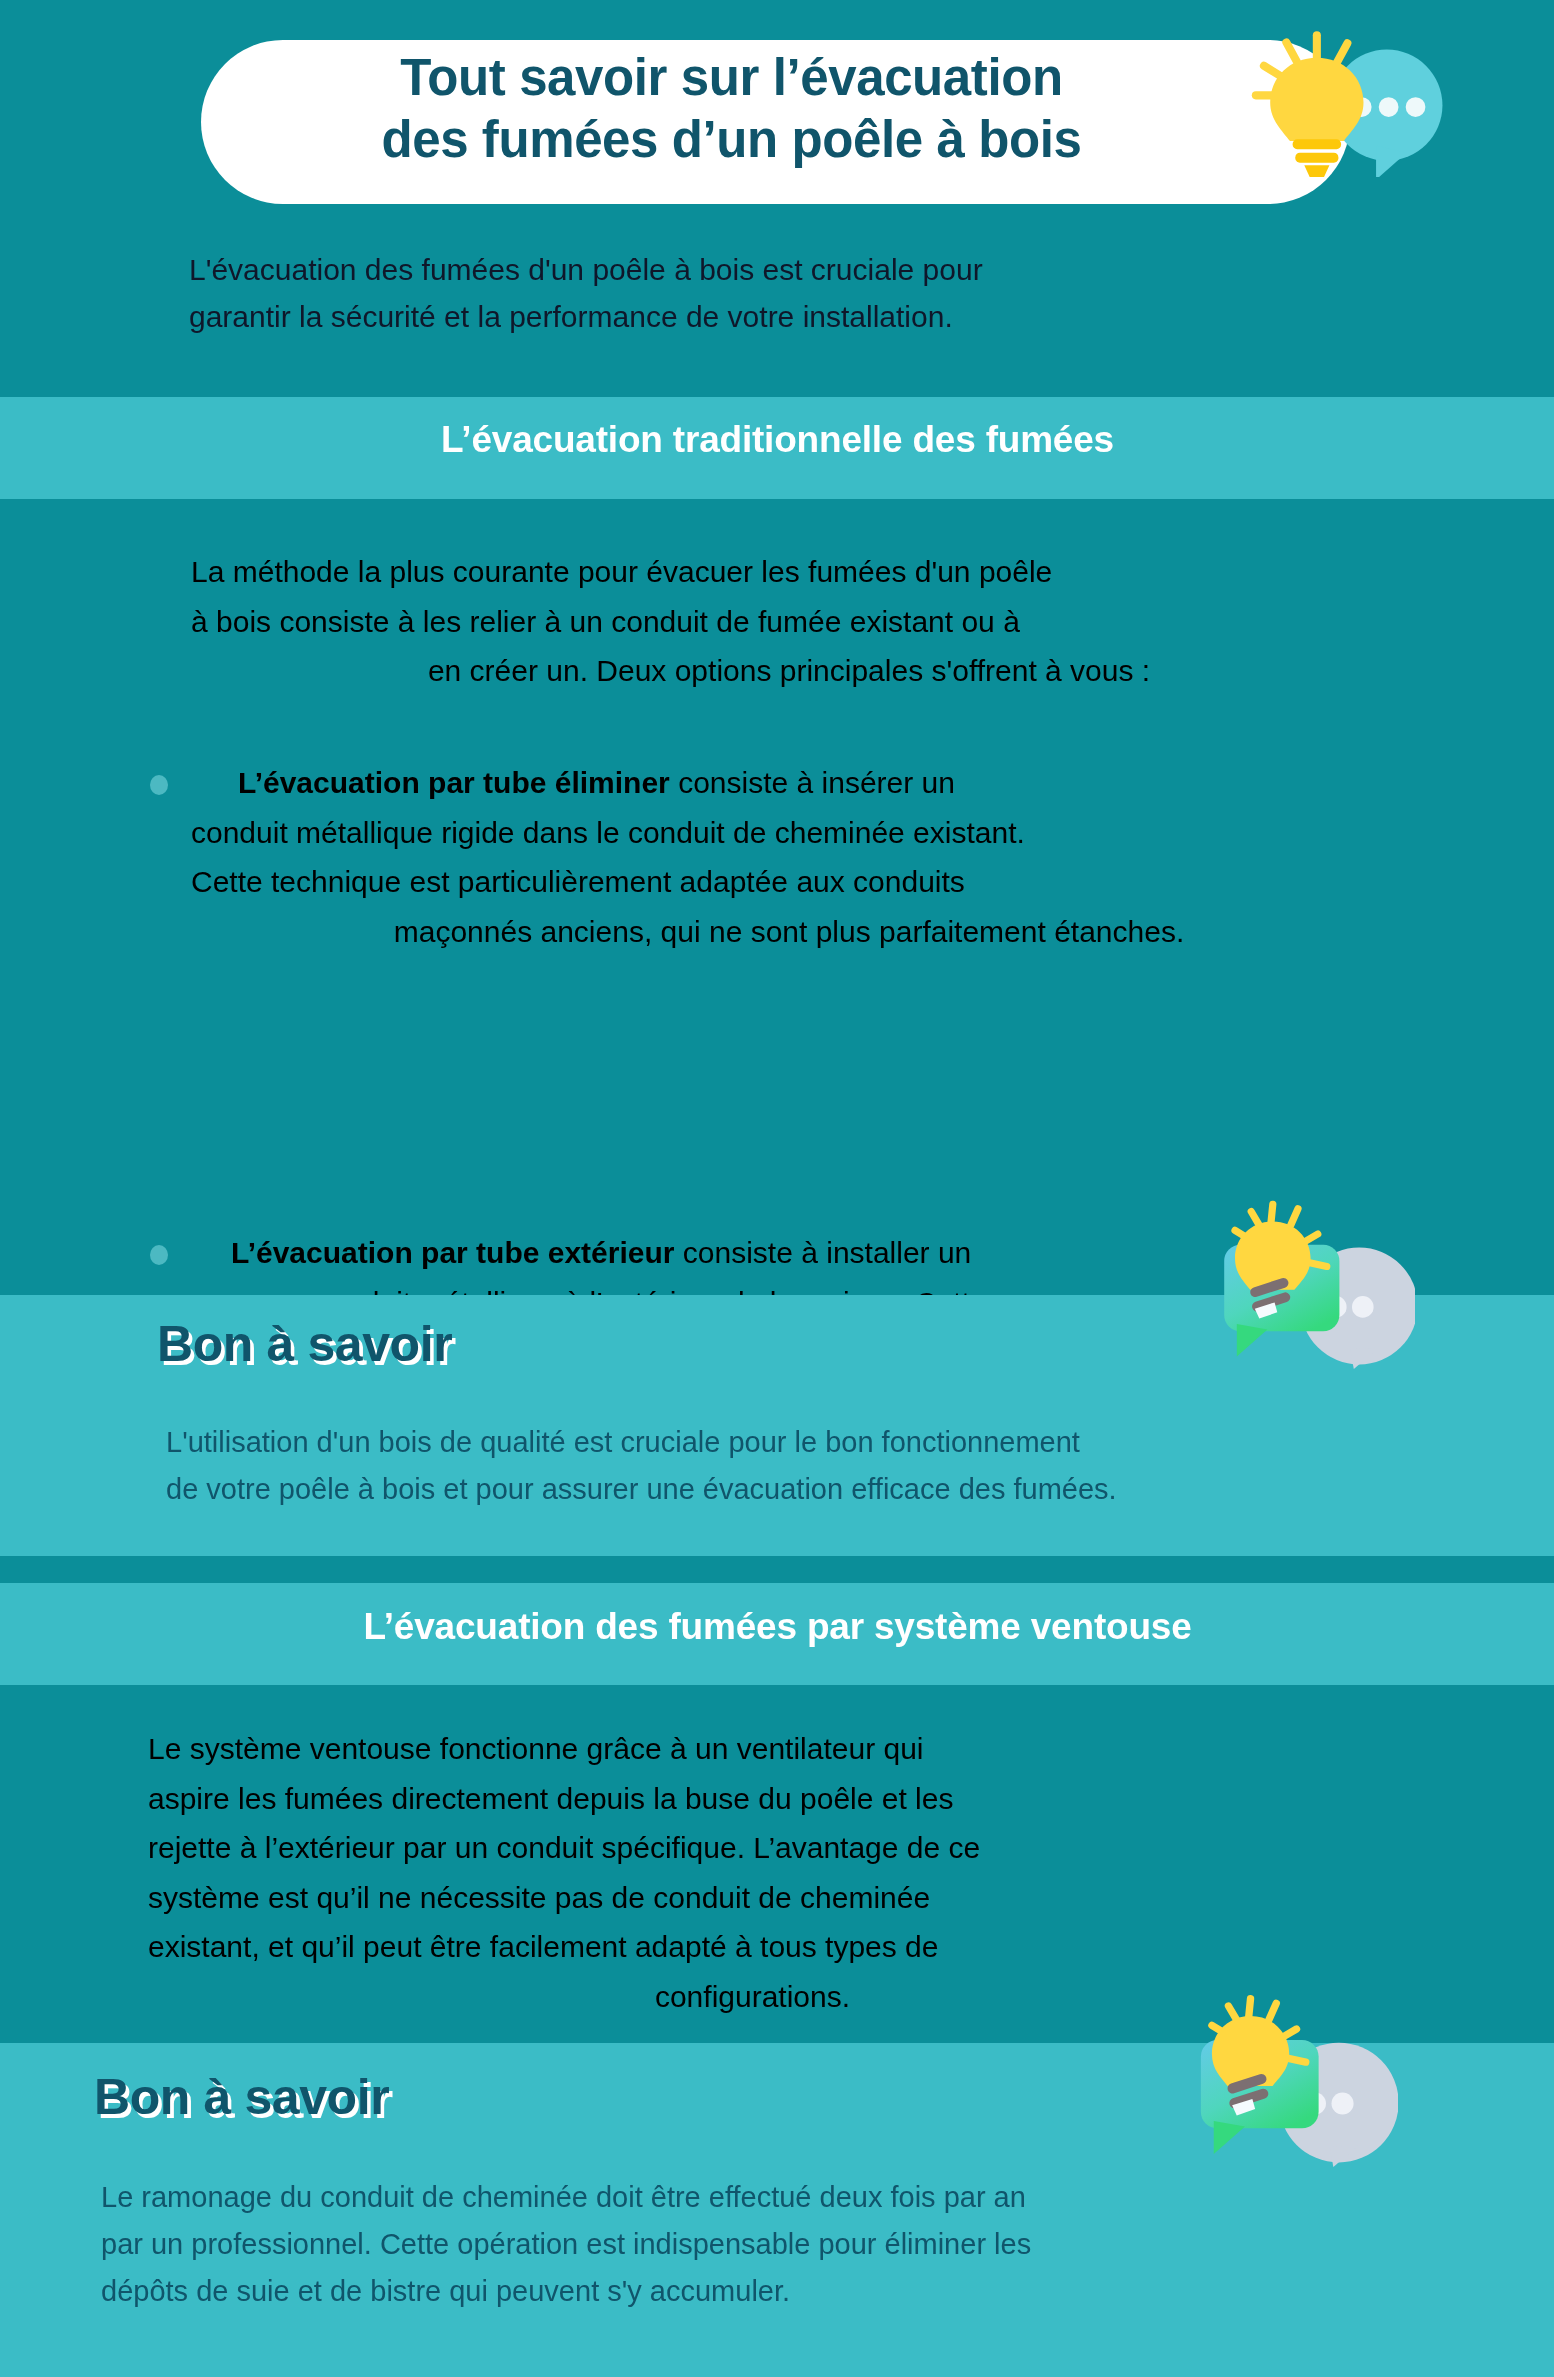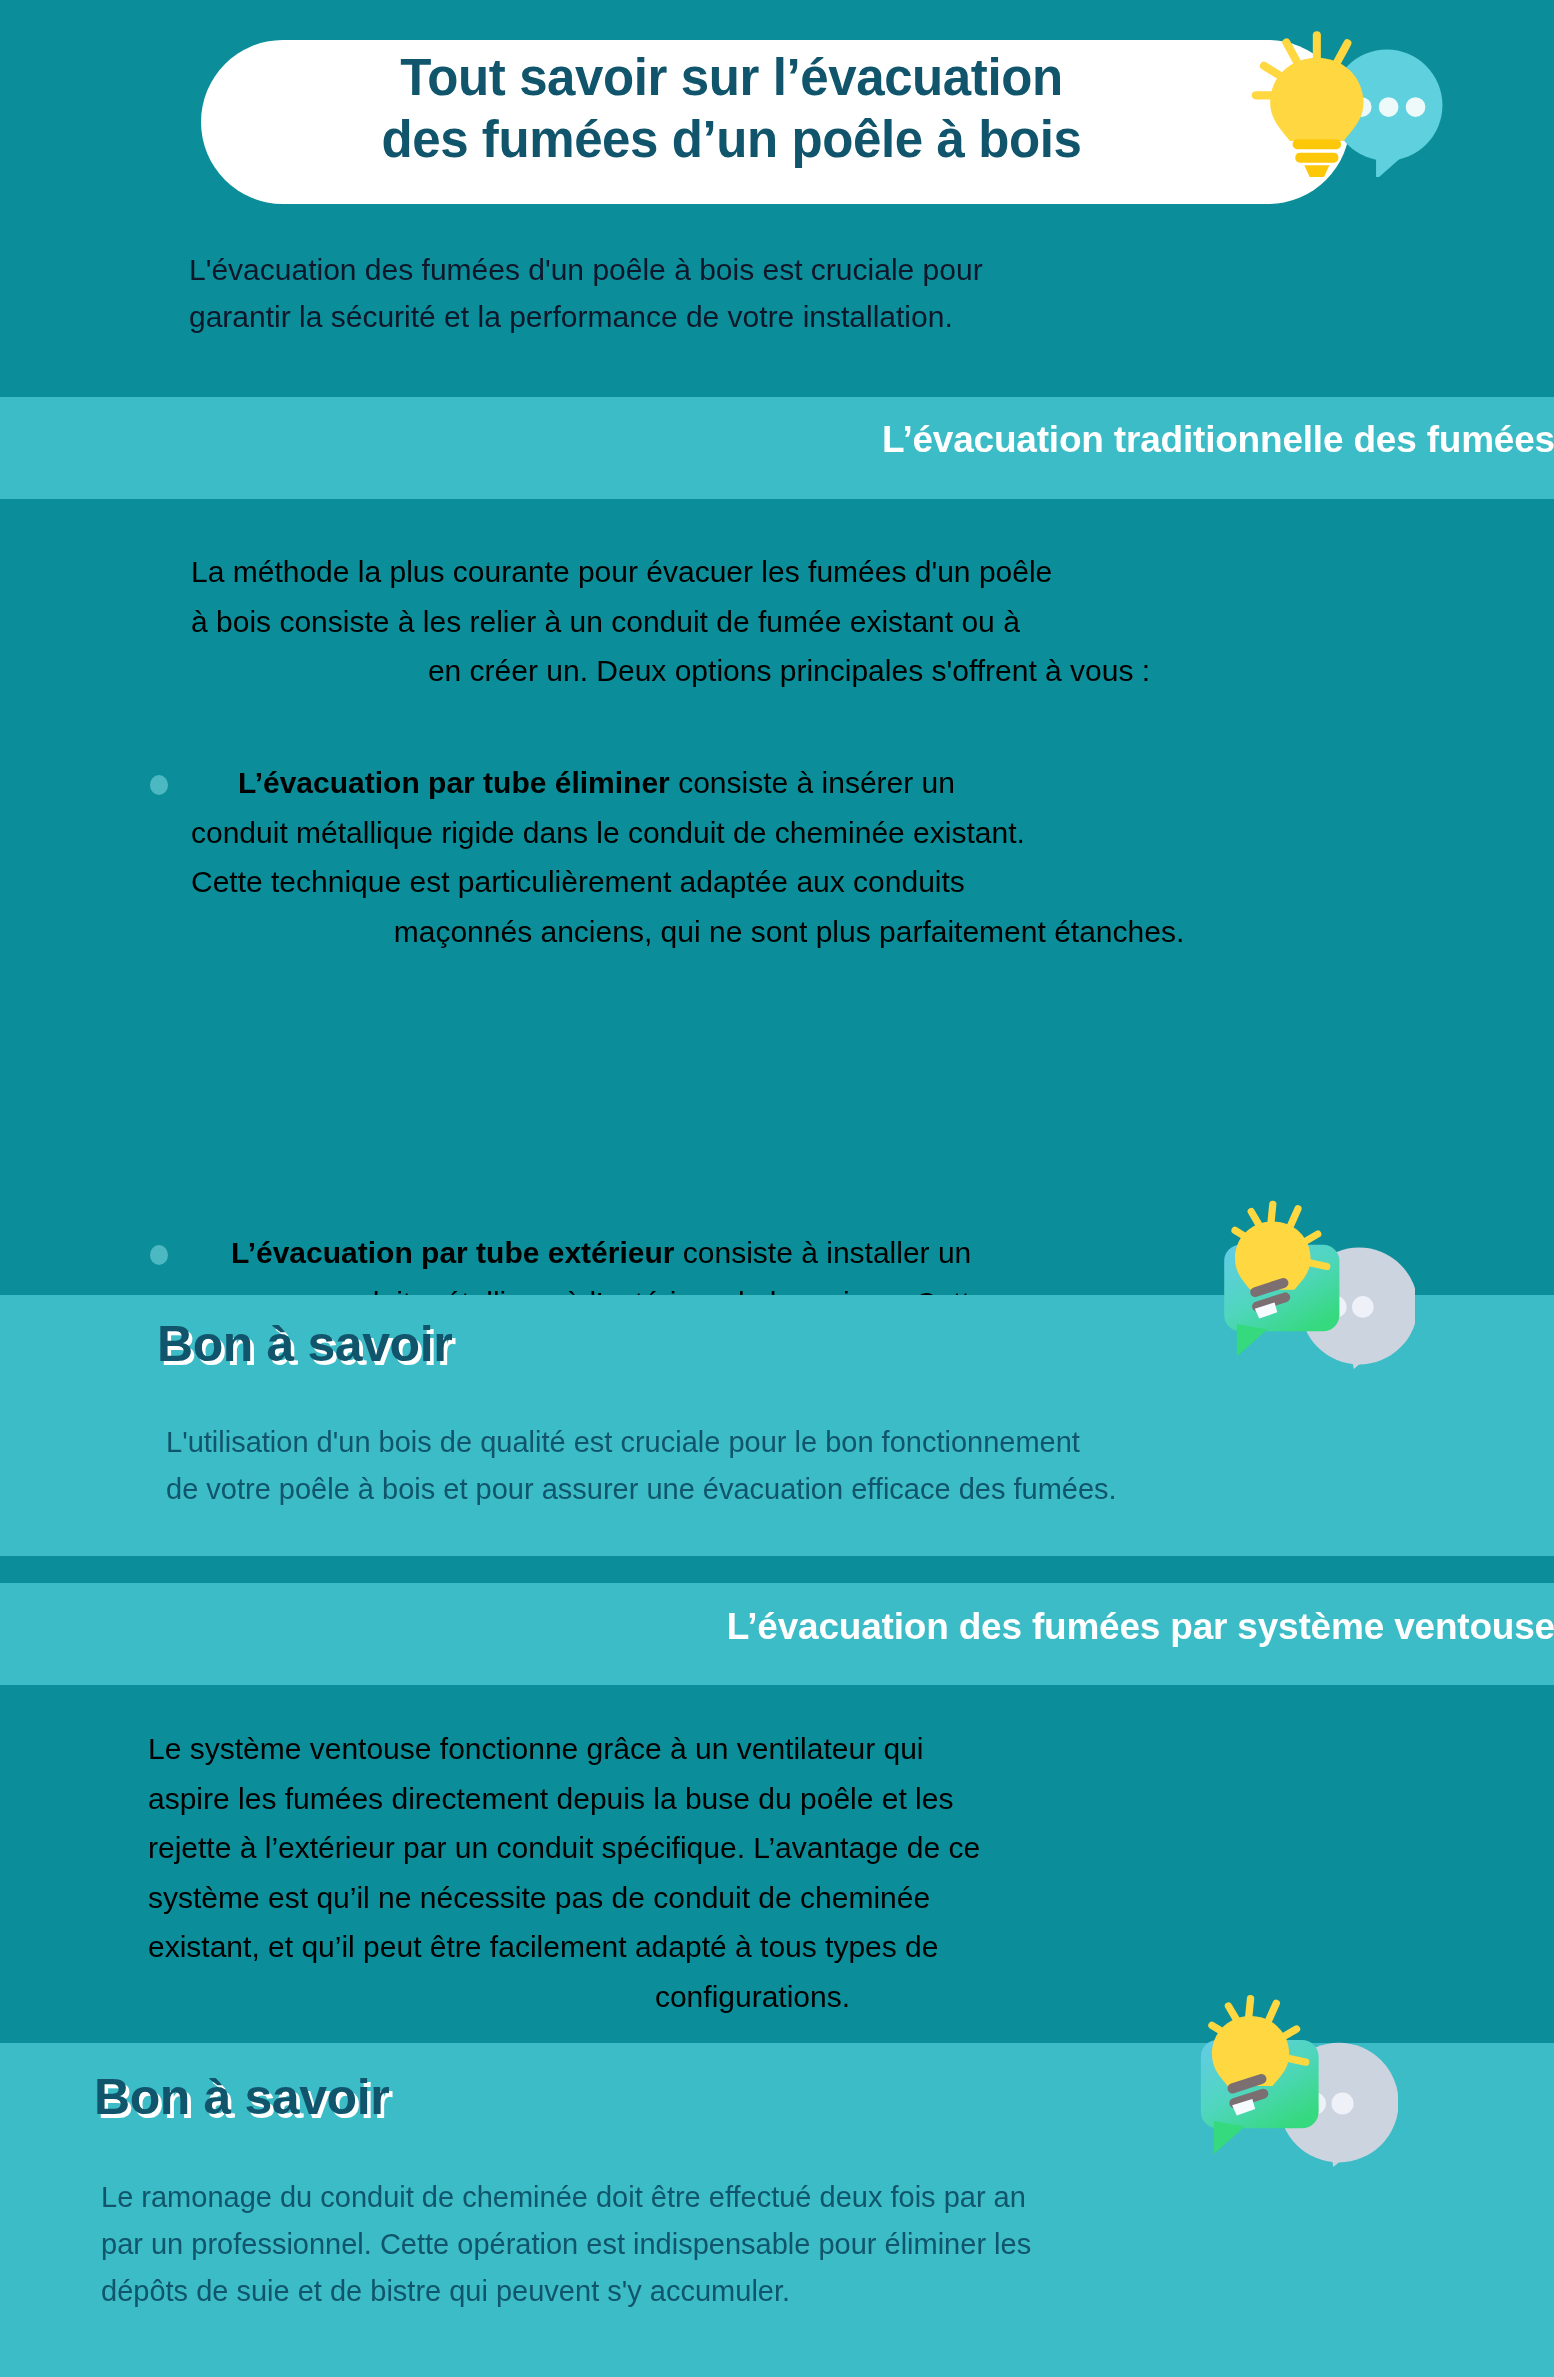--- a/index.html
+++ b/index.html
@@ -147,21 +147,21 @@
     <div>Tout savoir sur l’évacuation</div>
     <div>des fumées d’un poêle à bois</div>
   </div>
 
   <div class="intro">
     <div>L'évacuation des fumées d'un poêle à bois est cruciale pour</div>
     <div class="lastline">garantir la sécurité et la performance de votre installation.</div>
   </div>
 
   <div class="band-header" style="top:397px; height:102px;"></div>
-  <div class="section-head" style="top:419px;text-align:right;">L’évacuation traditionnelle des fumées</div>
+  <div class="section-head" style="top:419px;">L’évacuation traditionnelle des fumées</div>
 
   <div class="body-text" style="left:191px; top:547px; width:1196px;">
     <div>La méthode la plus courante pour évacuer les fumées d'un poêle</div>
     <div>à bois consiste à les relier à un conduit de fumée existant ou à</div>
     <div class="lastline">en créer un. Deux options principales s'offrent à vous :</div>
   </div>
 
   <div class="body-text bullet-item" style="left:191px; top:758px; width:1196px;">
     <span class="bullet-dot"></span>
     <div>
@@ -222,21 +222,21 @@
     </g>
   </svg>
 
   <div class="bas-title" style="left:157px; top:1315px;">Bon à savoir</div>
   <div class="bas-text" style="left:166px; top:1419px; width:1403px;">
     <div>L'utilisation d'un bois de qualité est cruciale pour le bon fonctionnement</div>
     <div>de votre poêle à bois et pour assurer une évacuation efficace des fumées.</div>
   </div>
 
   <div class="band-header" style="top:1583px; height:102px;"></div>
-  <div class="section-head" style="top:1606px;text-align:right;">L’évacuation des fumées par système ventouse</div>
+  <div class="section-head" style="top:1606px;">L’évacuation des fumées par système ventouse</div>
 
   <div class="body-text" style="left:148px; top:1724px; width:1209px;">
     <div>Le système ventouse fonctionne grâce à un ventilateur qui</div>
     <div>aspire les fumées directement depuis la buse du poêle et les</div>
     <div>rejette à l’extérieur par un conduit spécifique. L’avantage de ce</div>
     <div>système est qu’il ne nécessite pas de conduit de cheminée</div>
     <div>existant, et qu’il peut être facilement adapté à tous types de</div>
     <div class="lastline">configurations.</div>
   </div>
 

